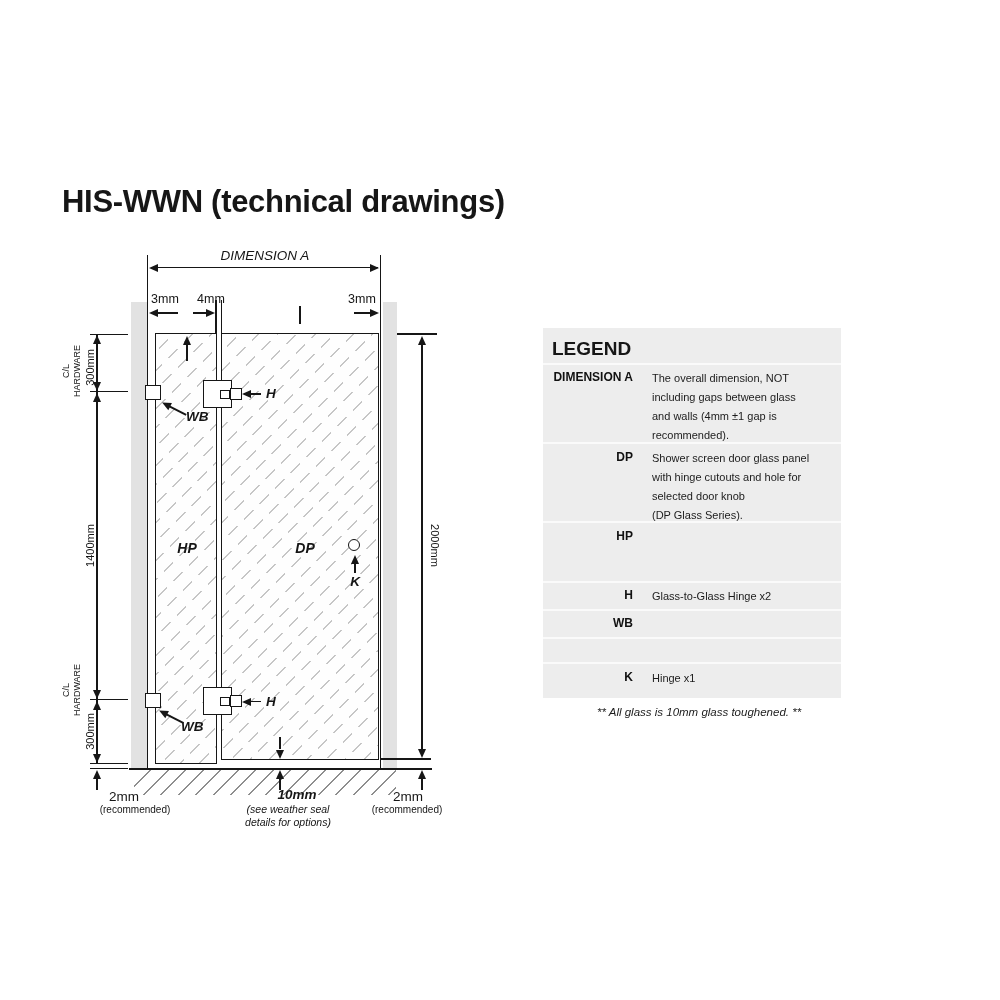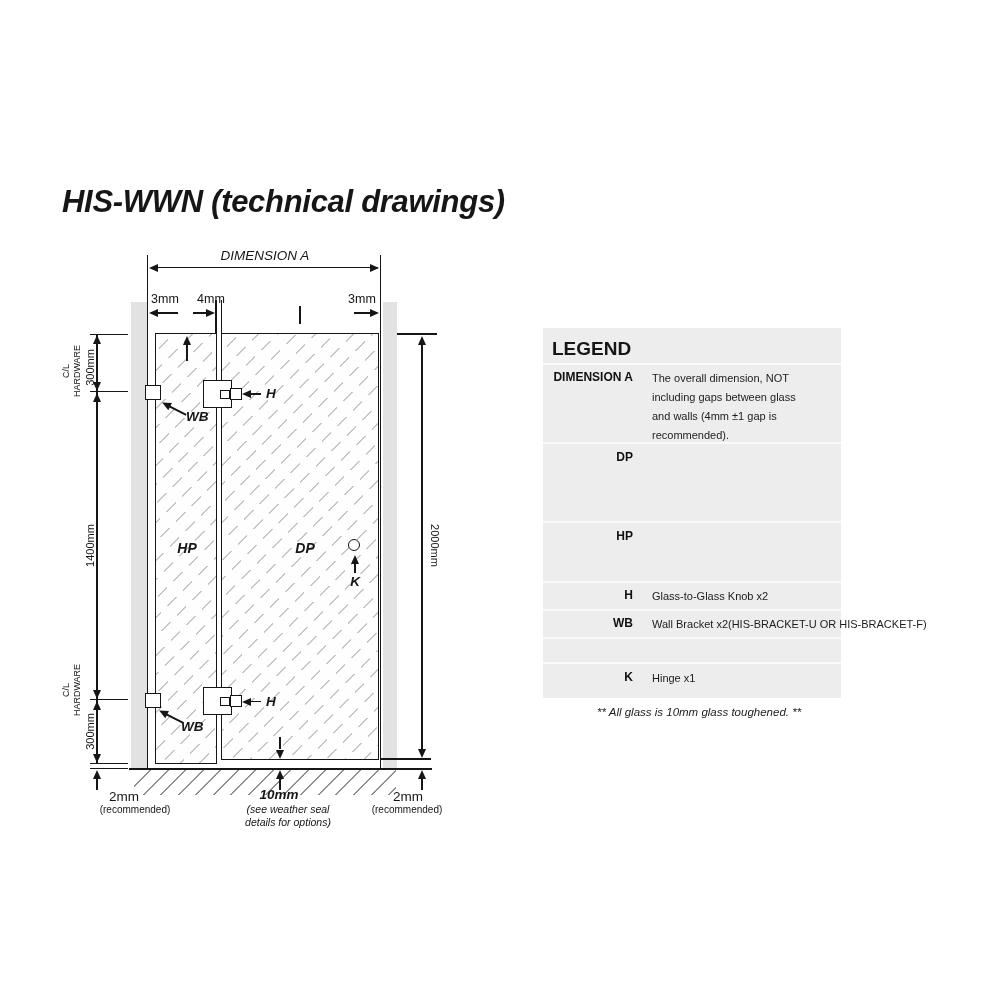--- a/index.html
+++ b/index.html
@@ -38,21 +38,21 @@
   .sep{position:absolute;height:2px;background:var(--sep);}
   .ltag{position:absolute;left:543px;width:90px;text-align:right;font-weight:bold;font-size:12px;color:#111;}
   .ldesc{position:absolute;left:652px;width:205px;font-size:11px;line-height:19px;color:#1c1c1c;white-space:pre-line;}
   .nw{white-space:nowrap;width:auto;}
 </style>
 </head>
 <body>
 
 <div id="stage">
 
-  <div class="txt b" style="left:62px;top:184px;font-size:31px;letter-spacing:-0.3px;font-style:italic;">HIS-WWN (technical drawings)</div>
+  <div class="txt b" style="left:62px;top:184px;font-size:31px;letter-spacing:-0.3px;">HIS-WWN (technical drawings)</div>
 
   <div class="wallbar" style="left:131px;top:302px;width:16px;height:466px;"></div>
   <div class="wallbar" style="left:383px;top:302px;width:14px;height:466px;"></div>
   <div class="ln" style="left:146.5px;top:255px;width:1.8px;height:513px;"></div>
   <div class="ln" style="left:379.6px;top:255px;width:1.8px;height:513px;"></div>
 
   <div class="txt i c" style="left:195px;top:248px;width:140px;font-size:13.5px;">DIMENSION A</div>
   <div class="ln" style="left:152px;top:266.6px;width:226px;height:1.8px;"></div>
   <div class="tri t-left" style="left:148.5px;top:263.5px;"></div>
   <div class="tri t-right" style="left:369.5px;top:263.5px;"></div>
@@ -148,21 +148,21 @@
 
   <div class="txt b i c" style="left:167px;top:540px;width:40px;font-size:14px;">HP</div>
   <div class="txt b i c" style="left:285px;top:540px;width:40px;font-size:14px;">DP</div>
   <div class="hw" style="left:348px;top:539px;width:12px;height:12px;border-radius:50%;"></div>
   <div class="ln" style="left:354.3px;top:562px;width:1.7px;height:11px;"></div>
   <div class="tri t-up" style="left:351.2px;top:555px;"></div>
   <div class="txt b i c" style="left:345px;top:574px;width:20px;font-size:13.5px;">K</div>
 
   <div class="txt c" style="left:94px;top:789px;width:60px;font-size:13.5px;">2mm</div>
   <div class="txt c" style="left:83px;top:804px;width:104px;font-size:10px;">(recommended)</div>
-  <div class="txt b i c" style="left:249px;top:787px;width:60px;font-size:13.5px;">10mm</div>
+  <div class="txt b i c" style="left:267px;top:787px;width:60px;font-size:13.5px;">10mm</div>
   <div class="txt i c pre" style="left:226px;top:803px;width:124px;font-size:10.5px;line-height:13px;">(see weather seal
 details for options)</div>
   <div class="txt c" style="left:378px;top:789px;width:60px;font-size:13.5px;">2mm</div>
   <div class="txt c" style="left:352px;top:804px;width:110px;font-size:10px;">(recommended)</div>
 
   <div class="legendbox" style="left:543px;top:328px;width:298px;height:370px;"></div>
   <div class="txt b" style="left:552px;top:338px;font-size:19px;">LEGEND</div>
 
   <div class="sep" style="left:543px;top:363px;width:298px;"></div>
   <div class="sep" style="left:543px;top:442px;width:298px;"></div>
@@ -171,23 +171,26 @@
   <div class="sep" style="left:543px;top:609px;width:298px;"></div>
   <div class="sep" style="left:543px;top:637px;width:298px;"></div>
   <div class="sep" style="left:543px;top:662px;width:298px;"></div>
 
   <div class="ltag" style="top:370px;">DIMENSION A</div>
   <div class="ldesc" style="top:369px;">The overall dimension, NOT
 including gaps between glass
 and walls (4mm ±1 gap is
 recommended).</div>
   <div class="ltag" style="top:450px;">DP</div>
+  <div class="ldesc" style="top:449px;">Shower screen door glass panel
+with hinge cutouts and hole for
+selected door knob
+(DP Glass Series).</div>
   <div class="ltag" style="top:529px;">HP</div>
   <div class="ltag" style="top:588px;">H</div>
-  <div class="ldesc" style="top:587px;">Glass-to-Glass Knob x2</div>
+  <div class="ldesc" style="top:587px;">Glass-to-Glass Hinge x2</div>
   <div class="ltag" style="top:616px;">WB</div>
-  <div class="ldesc nw" style="top:615px;">Wall Bracket x2(HIS-BRACKET-U OR HIS-BRACKET-F)</div>
   <div class="ltag" style="top:670px;">K</div>
   <div class="ldesc" style="top:669px;">Hinge x1</div>
 
   <div class="txt i" style="left:597px;top:706px;font-size:11.5px;color:#1c1c1c;">** All glass is 10mm glass toughened. **</div>
 
 </div>
 
 </body></html>

